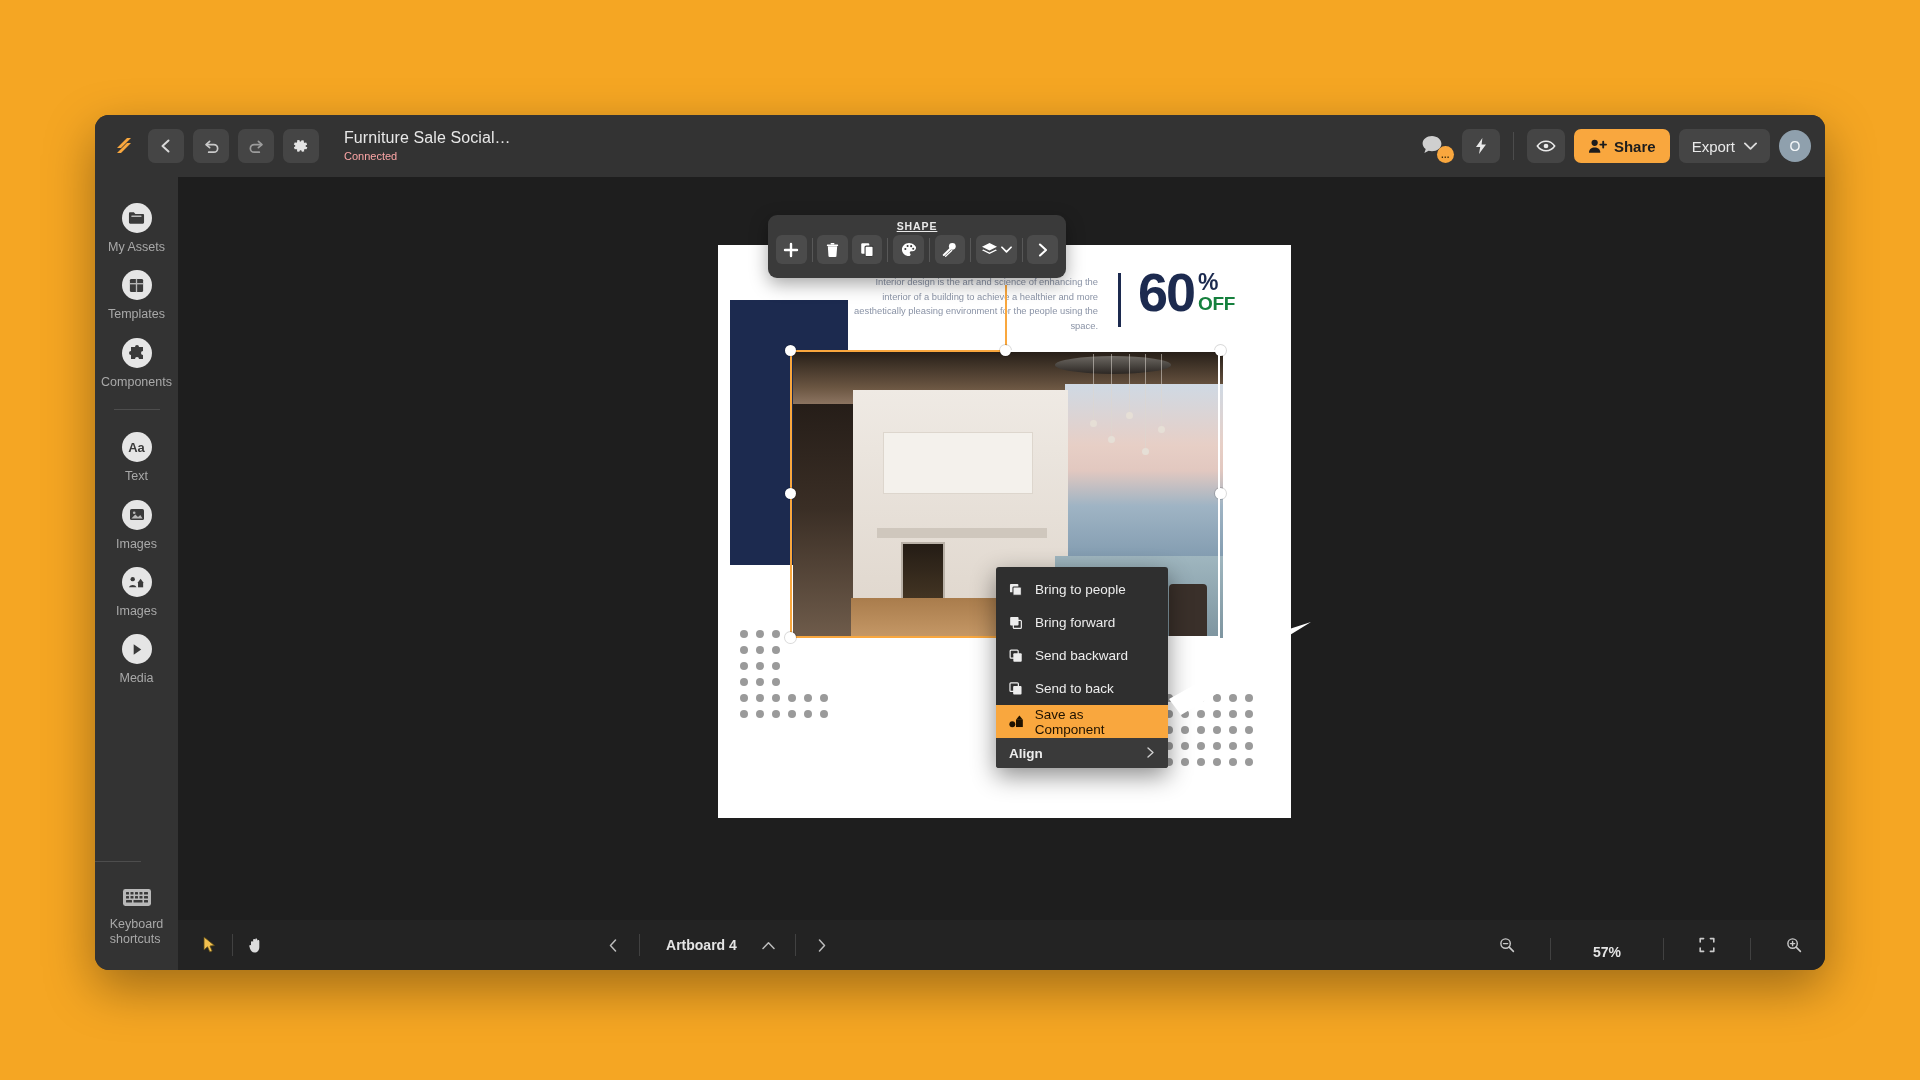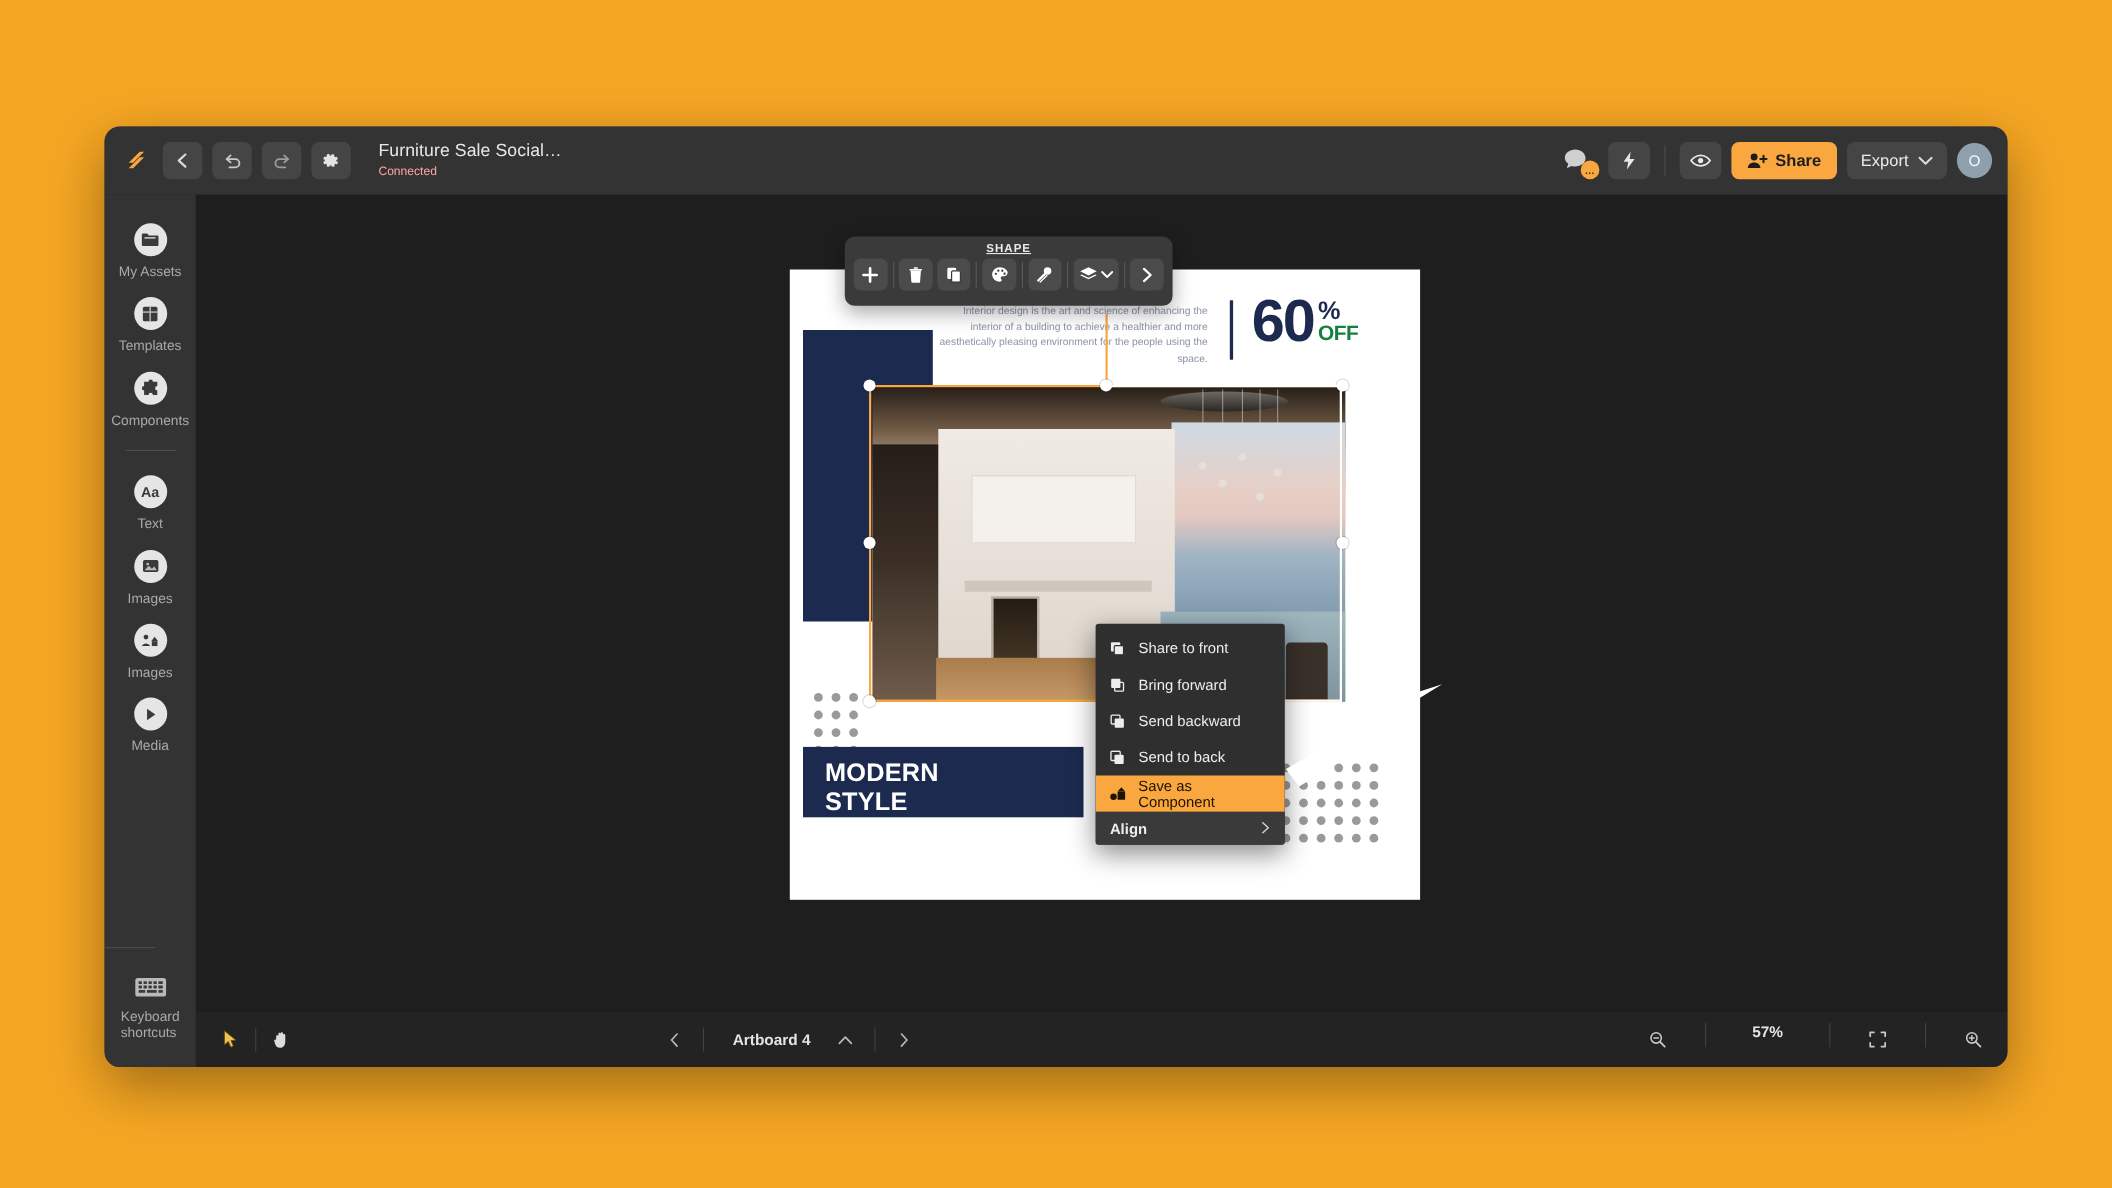--- a/index.html
+++ b/index.html
@@ -236,21 +236,21 @@
     position: absolute; left: 83px; bottom: 0;
     width: calc(100% - 83px); height: 50px;
     background: #232323;
     display: flex; align-items: center; padding: 0 16px;
   }
   .bb-tool { width: 30px; height: 30px; display:flex; align-items:center; justify-content:center; cursor:pointer; }
   .bb-sep { width: 1px; height: 22px; background: #414141; margin: 0 8px; }
   .bb-center { margin: 0 auto; display:flex; align-items:center; gap: 4px; }
   .bb-nav { width: 28px; height: 28px; display:flex; align-items:center; justify-content:center; cursor:pointer; }
   .bb-artboard { color: #e4e4e4; font-size: 14px; font-weight: 700; padding: 0 14px; cursor:pointer; }
-  .bb-right { display:flex; align-items:flex-start; gap: 20px; margin-left:auto; }
+  .bb-right { display:flex; align-items:flex-end; gap: 20px; margin-left:auto; }
   .bb-zoom { color: #e4e4e4; font-size: 14px; font-weight: 700; padding: 0 14px; cursor:pointer; }
   .icon-btn { width: 30px; height: 30px; display:flex; align-items:center; justify-content:center; cursor:pointer; }
 </style>
 </head>
 <body>
 
 <div id="app-window">
 
   <div id="topbar">
     <div class="tb-left">
@@ -564,24 +564,20 @@
         <div class="dot-row">
             <i class="dot"></i>
             <i class="dot"></i>
             <i class="dot"></i>
             <i class="dot"></i>
             <i class="dot"></i>
             <i class="dot"></i>
           </div>
       </div>
 
-      <div class="modern-box">
-        <span>MODERN</span><br>
-        <span>STYLE</span>
-      </div>
 
       <div class="book-box">
         <span>BOOK NOW</span>
       </div>
     </div>
 
     <div id="sel-frame"></div>
     <div class="rot-stem" style="left:827px; top:108px; height:66px;"></div>
     <div class="handle" style="left:607px; top:168px;"></div>
     <div class="handle" style="left:822px; top:168px;"></div>
@@ -661,21 +657,21 @@
       </div>
     </div>
 
     <div id="ctx-menu">
 
       <div class="ctx-item">
         <svg width="15" height="14" viewBox="0 0 16 15">
           <rect x="1" y="1" width="9" height="9" rx="1" fill="#ededed"></rect>
           <rect x="4.2" y="4.2" width="9" height="9" rx="1" fill="#ededed" stroke="#2f2f2f" stroke-width="1.1"></rect>
         </svg>
-        <span>Share to front</span>
+        <span>Bring to people</span>
       </div>
 
       <div class="ctx-item">
         <svg width="15" height="14" viewBox="0 0 16 15">
           <rect x="1.2" y="1.2" width="9" height="9" rx="1" fill="#ededed"></rect>
           <rect x="4.6" y="4.6" width="8.6" height="8.6" rx="1" fill="none" stroke="#ededed" stroke-width="1.3"></rect>
         </svg>
         <span>Bring forward</span>
       </div>
 

